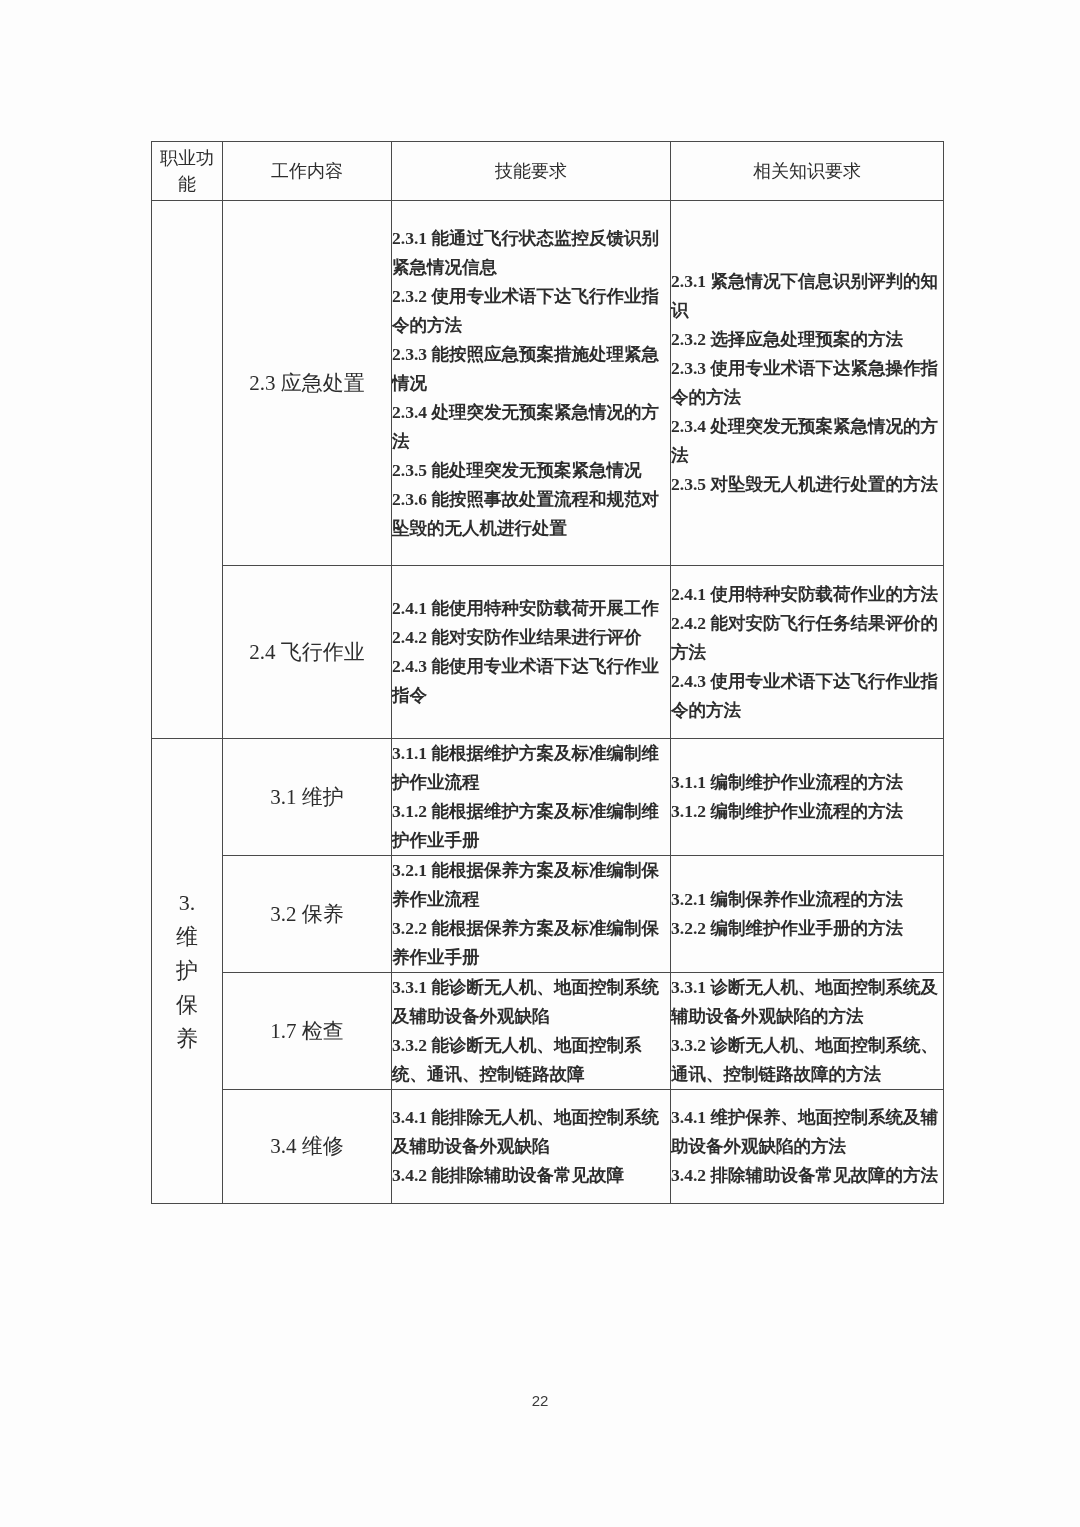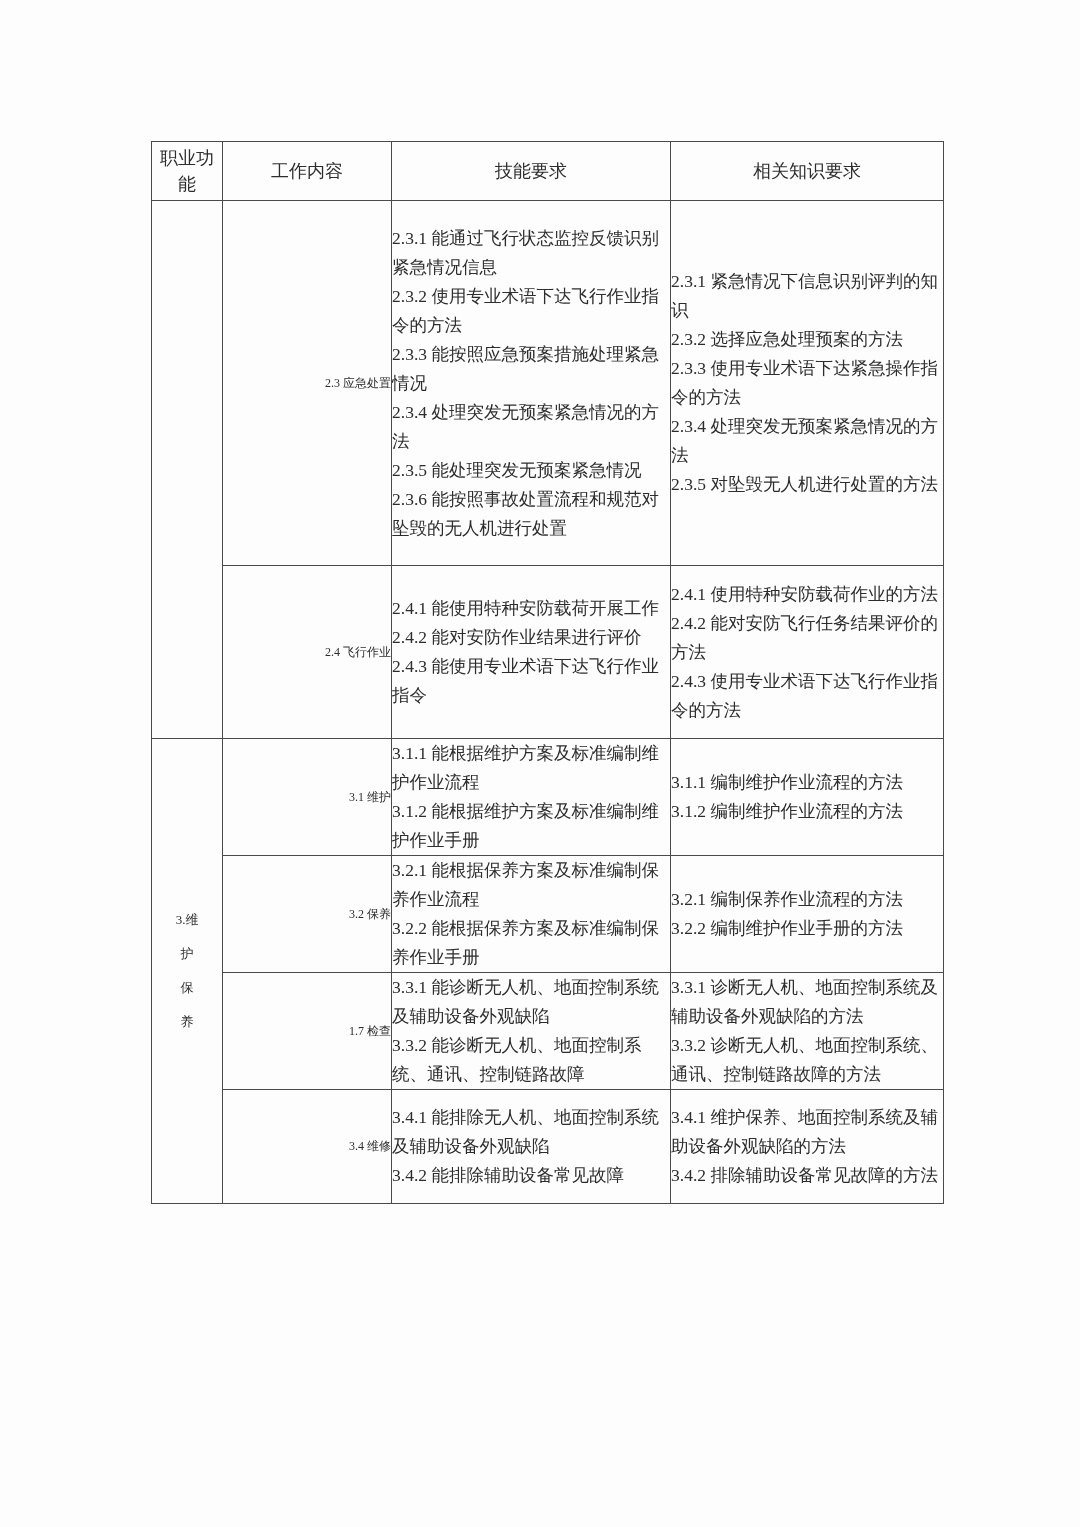--- a/index.html
+++ b/index.html
@@ -35,34 +35,34 @@
     text-align: center;
     height: 58px;
   }
   .th-narrow { padding: 0 10px; }
   .cell-req {
     padding: 4px 6px 4px 9px;
     font-size: 17.5px;
     line-height: 29px;
     text-align: left;
   }
-  .req-item { margin: 0; }
+  .req-item { margin: 0; font-weight: bold; }
   .cell-work {
     padding-left: 13px;
-    font-size: 12px;
+    font-size: 21px;
     line-height: 29px;
-    text-align: right;
+    text-align: center;
   }
   .cell-function { text-align: center; }
   .vert-label {
     width: 24px;
     margin: 0 auto;
     word-break: break-all;
     line-height: 34px;
-    font-size: 13px;
+    font-size: 22px;
     text-align: center;
   }
   .page-number {
     position: absolute;
     top: 1392px; left: 0;
     width: 100%;
     text-align: center;
     font-family: "Liberation Sans", sans-serif;
     font-size: 15px;
     color: #3a3a3a;
@@ -168,14 +168,15 @@
             <div class="req-item">3.4.2 能排除辅助设备常见故障</div>
           </td>
         <td class="cell-req">
             <div class="req-item">3.4.1 维护保养、地面控制系统及辅助设备外观缺陷的方法</div>
             <div class="req-item">3.4.2 排除辅助设备常见故障的方法</div>
           </td>
       </tr>
     </tbody>
   </table>
 
+  <div class="page-number">22</div>
 
 </div>
 
 </body></html>

